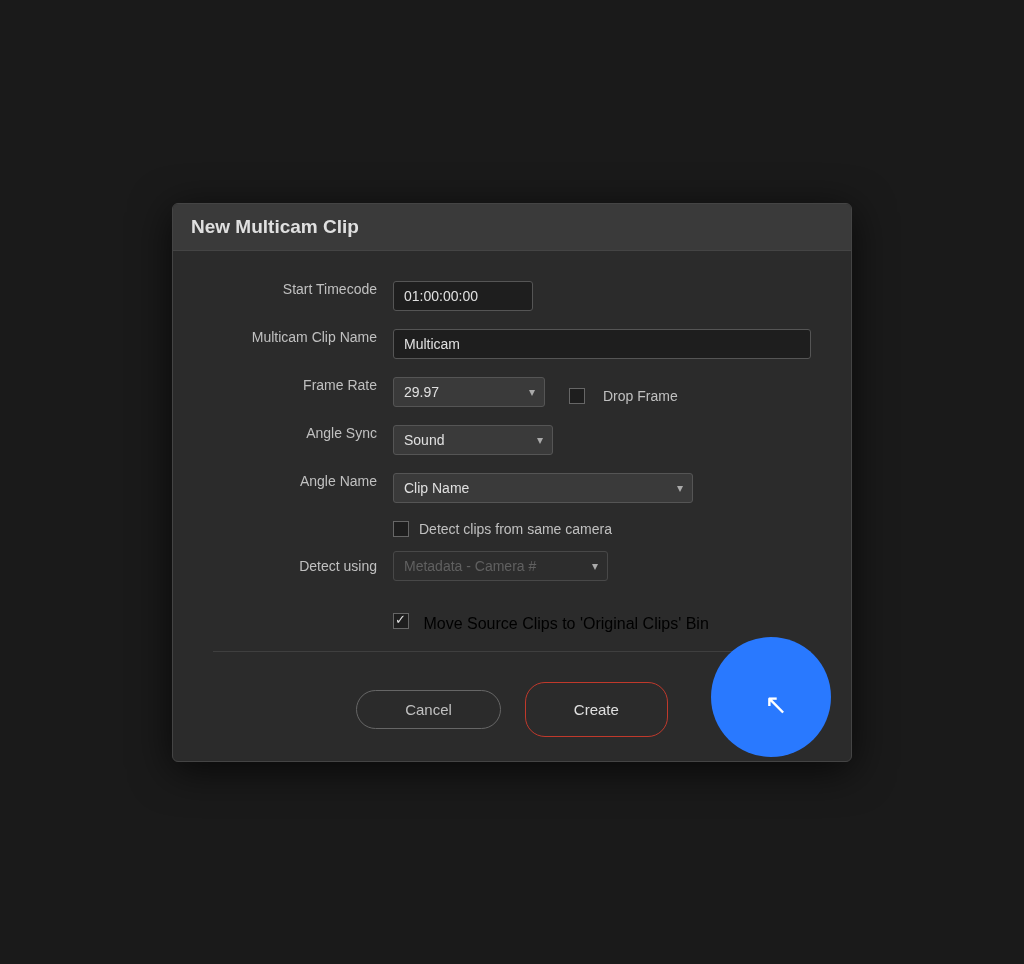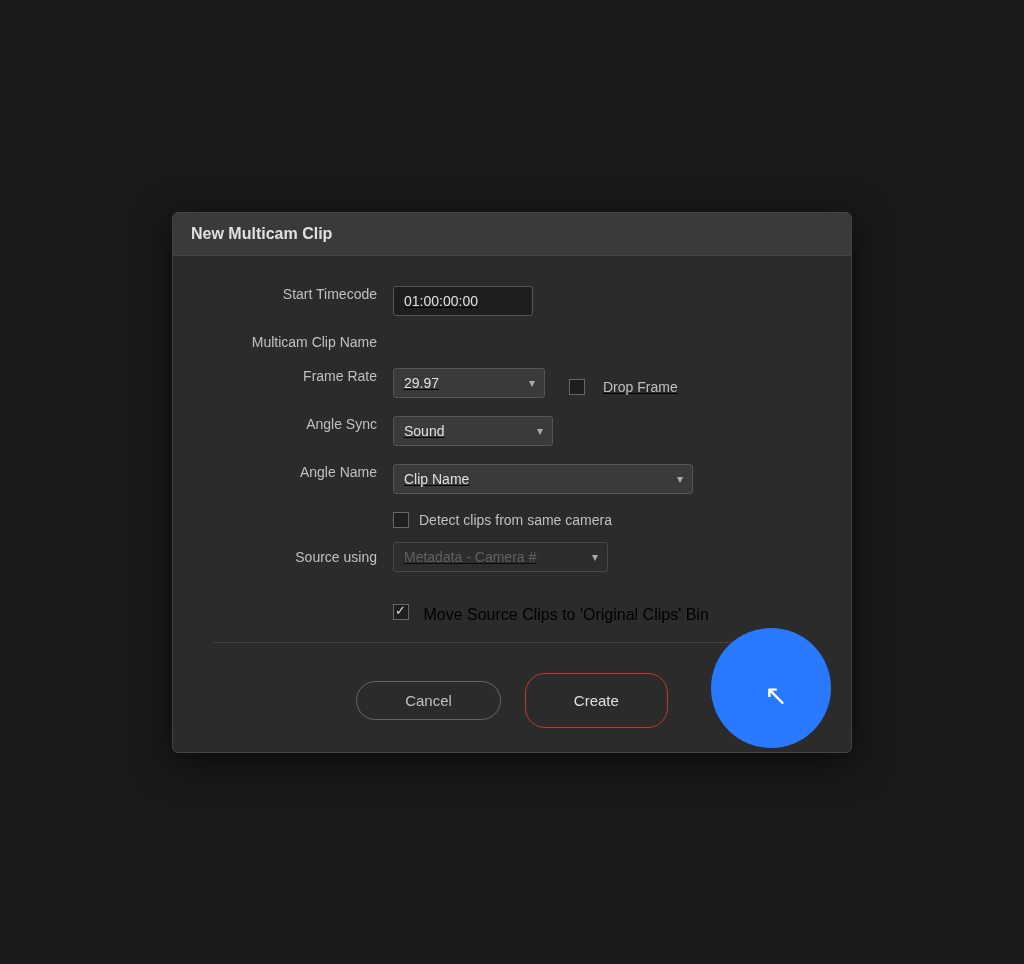--- a/index.html
+++ b/index.html
@@ -19,42 +19,41 @@
       overflow: hidden;
       box-shadow: 0 8px 40px rgba(0,0,0,0.7);
     }
     .dialog-titlebar {
       background: #3a3a3a;
       padding: 12px 18px;
       border-bottom: 1px solid #444;
     }
     .dialog-title {
       color: #e0e0e0;
-      font-size: 16px;
+      font-size: 19px;
       font-weight: 600;
     }
     .dialog-body {
       padding: 30px 40px 24px 40px;
     }
     .form-row {
       display: flex;
       margin-bottom: 18px;
     }
     .form-label {
       color: #c0c0c0;
       font-size: 14px;
       text-align: right;
       flex: 0 0 180px;
       padding-right: 16px;
     }
     .form-control {
       flex: 1;
       display: flex;
       align-items: center;
-      text-decoration: underline;
     }
     input[type="text"] {
       background: #1e1e1e;
       border: 1px solid #555;
       border-radius: 3px;
       color: #e0e0e0;
       font-size: 14px;
       padding: 6px 10px;
       outline: none;
     }
@@ -226,20 +225,23 @@
 
     <div class="form-row">
       <div class="form-label">Start Timecode</div>
       <div class="form-control">
         <input type="text" class="timecode-input" value="01:00:00:00" style="">
       </div>
     </div>
 
     <div class="form-row">
       <div class="form-label">Multicam Clip Name</div>
+      <div class="form-control">
+        <input type="text" class="name-input" value="Multicam" style="">
+      </div>
     </div>
 
     <div class="form-row">
       <div class="form-label">Frame Rate</div>
       <div class="form-control">
         <div class="select-wrapper">
           <select class="frame-rate-select">
             <option>29.97</option>
             <option>23.976</option>
             <option>24</option>
@@ -291,21 +293,21 @@
 
 
     <div class="checkbox-row">
       <label>
         <input type="checkbox" style="">
         <span>Detect clips from same camera</span>
       </label>
     </div>
 
     <div class="detect-row">
-      <div class="form-label">Source using</div>
+      <div class="form-label">Detect using</div>
       <div class="form-control">
         <div class="select-wrapper">
           <select class="detect-using-select" disabled="">
             <option>Metadata - Camera #</option>
             <option>Clip Name</option>
             <option>Custom</option>
           </select>
           <span class="select-arrow">▾</span>
         </div>
       </div>

